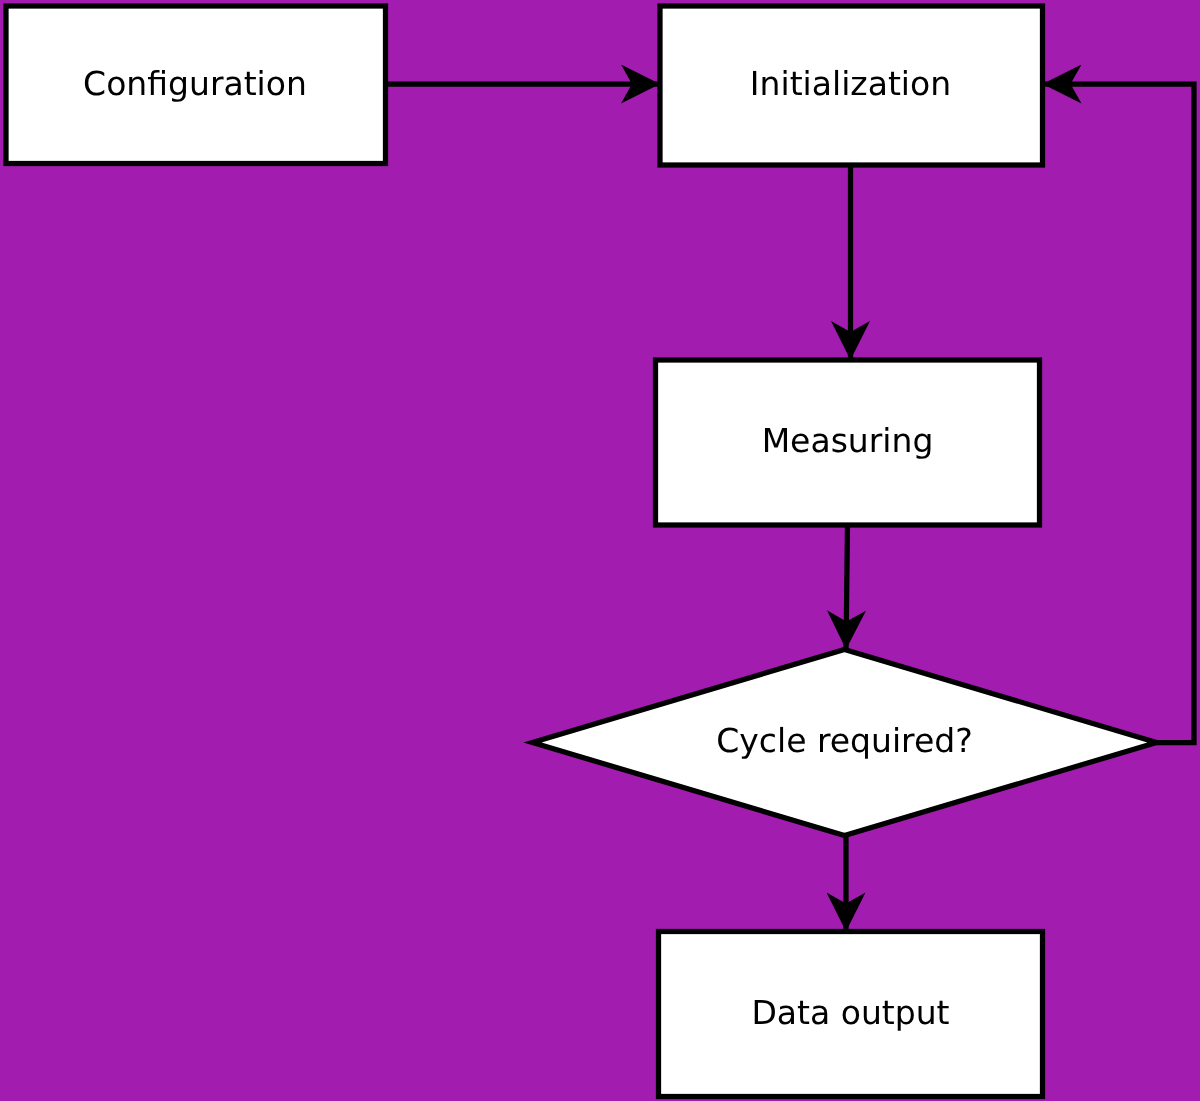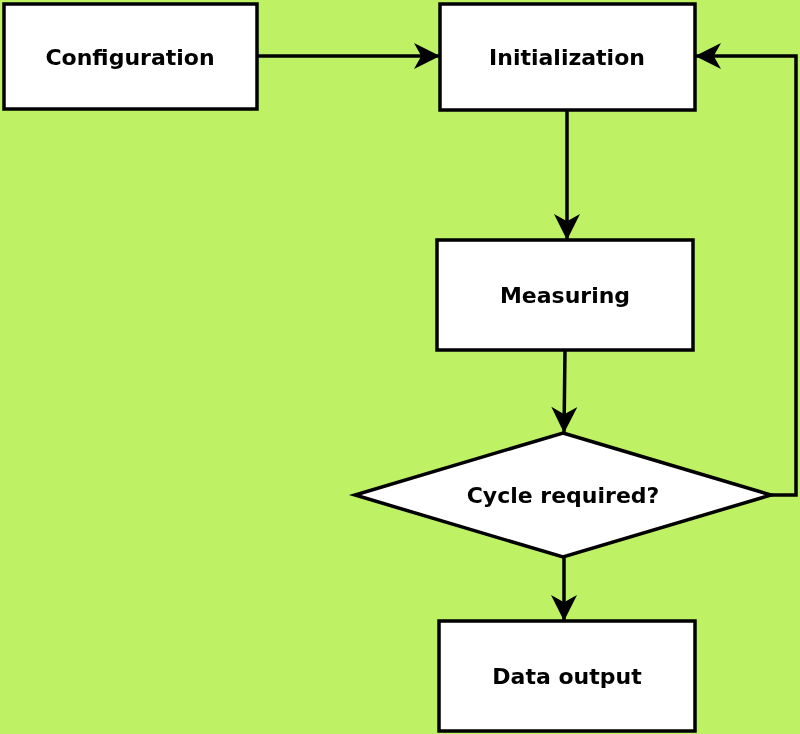--- a/index.html
+++ b/index.html
@@ -4,23 +4,22 @@
 <style>
   html, body {
     margin: 0;
     padding: 0;
     background: #ffffff;
   }
   .canvas {
     position: relative;
     width: 800px;
     height: 734px;
-    background: #bef264;
+    background: #a21caf;
     overflow: hidden;
-    font-weight: bold;
   }
   svg {
     display: block;
   }
   .node-label {
     font-family: "DejaVu Sans", "Liberation Sans", sans-serif;
     font-size: 22px;
     fill: #000000;
   }
 </style>

